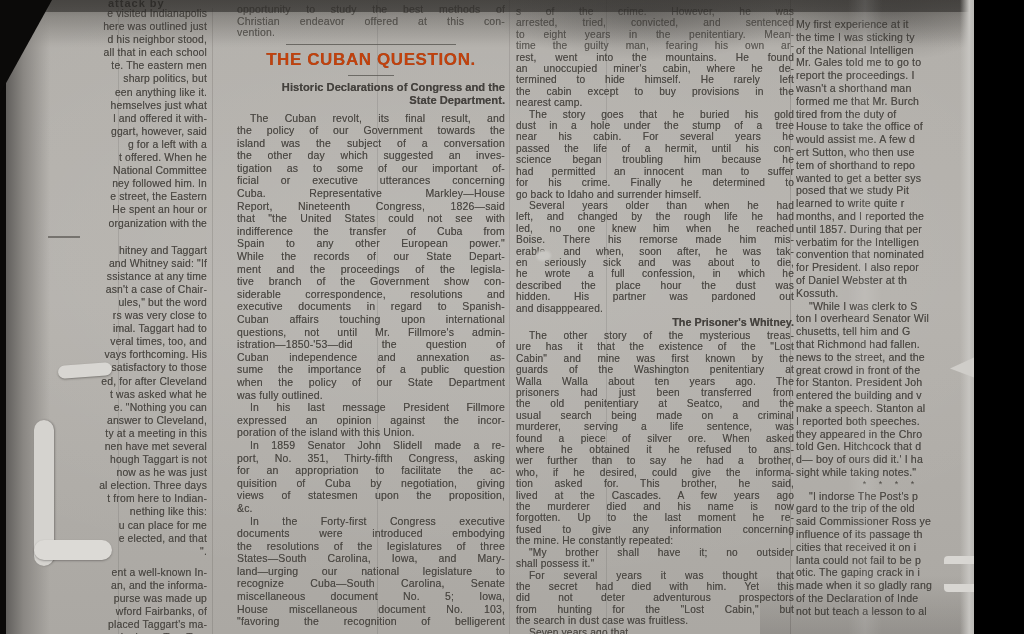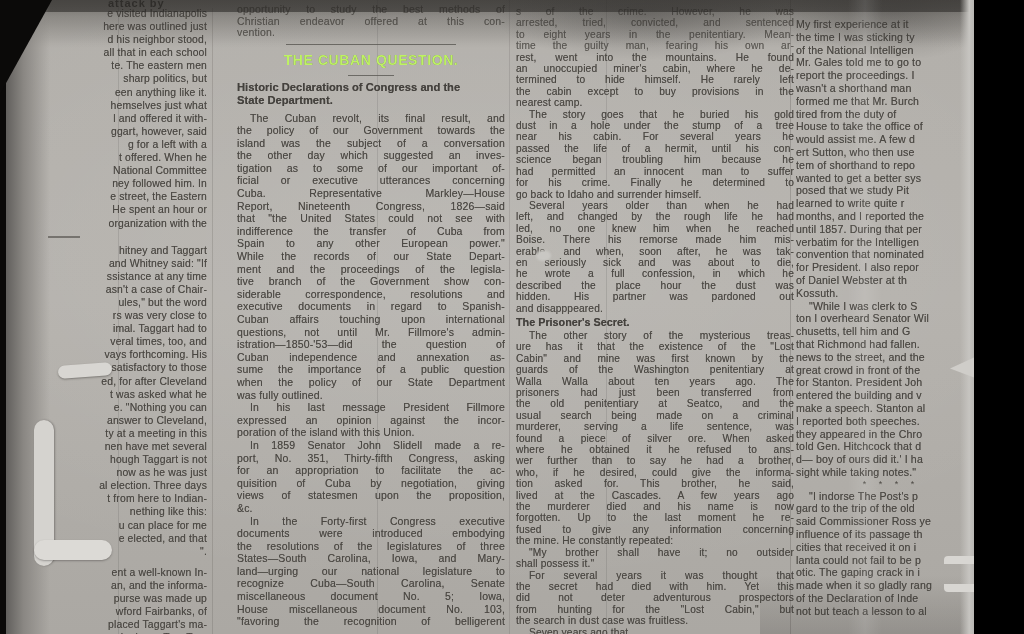--- a/index.html
+++ b/index.html
@@ -22,24 +22,24 @@
   .ln{line-height:var(--lh);letter-spacing:.15px;
       text-shadow:0 0 .5px rgba(60,57,53,.55);}
   .j{text-align:justify;text-align-last:justify;}
   .jf{text-align:justify;text-align-last:justify;text-indent:13px;}
   .l{text-align:left;}
   .lf{text-align:left;text-indent:13px;}
   .r{text-align:right;white-space:nowrap;}
   #c4 .ln{white-space:nowrap;}
   .dim{filter:blur(.45px);opacity:.82;}
   .frag{line-height:11.5px;}
-  .headline{font-size:14px;font-weight:bold;text-align:center;letter-spacing:.6px;
-            color:#bef264;margin:5px 0 3px;line-height:20px;
+  .headline{font-size:17px;font-weight:bold;text-align:center;letter-spacing:.6px;
+            color:#c2410c;margin:5px 0 3px;line-height:20px;
             text-shadow:0 0 .6px rgba(50,48,45,.6);}
-  .subhead{font-weight:bold;text-align:left;font-size:11.2px;line-height:13px;
+  .subhead{font-weight:bold;text-align:right;font-size:11.2px;line-height:13px;
            color:#44413d;text-shadow:0 0 .5px rgba(50,48,45,.6);}
   .subhead.sm{font-size:10.8px;margin:2px 0 1px;}
   .rule{height:1px;background:#5a5753;margin:5px auto;opacity:.8;}
   .dash{width:32px;height:2px;background:#5a5753;margin:6px 0 6px 12px;opacity:.7;}
   .orn{text-align:center;font-size:9px;letter-spacing:5px;line-height:11px;color:#4b4843;}
   
   .shade-top{position:absolute;left:0;top:0;width:1024px;height:12px;background:rgba(28,26,24,.55);}
   .shade-top2{position:absolute;left:0;top:0;width:1024px;height:48px;
               background:linear-gradient(180deg,rgba(58,56,53,.38),rgba(58,56,53,0));}
   .shade-c3{position:absolute;left:495px;top:0;width:300px;height:60px;
@@ -215,21 +215,21 @@
       <div class="ln j">left, and changed by the rough life he had</div>
       <div class="ln j">led, no one knew him when he reached</div>
       <div class="ln j">Boise. There his remorse made him mis-</div>
       <div class="ln j">erable, and when, soon after, he was tak-</div>
       <div class="ln j">en seriously sick and was about to die,</div>
       <div class="ln j">he wrote a full confession, in which he</div>
       <div class="ln j">described the place hour the dust was</div>
       <div class="ln j">hidden. His partner was pardoned out</div>
       <div class="ln l">and disapppeared.</div>
       <div class="subhead sm">
-        <div>The Prisoner's Secret.</div>
+        <div>The Prisoner's Whitney.</div>
       </div>
       <div class="ln jf">The other story of the mysterious treas-</div>
       <div class="ln j">ure has it that the existence of the "Lost</div>
       <div class="ln j">Cabin" and mine was first known by the</div>
       <div class="ln j">guards of the Washington penitentiary at</div>
       <div class="ln j">Walla Walla about ten years ago. The</div>
       <div class="ln j">prisoners had just been transferred from</div>
       <div class="ln j">the old penitentiary at Seatco, and the</div>
       <div class="ln j">usual search being made on a criminal</div>
       <div class="ln j">murderer, serving a life sentence, was</div>

